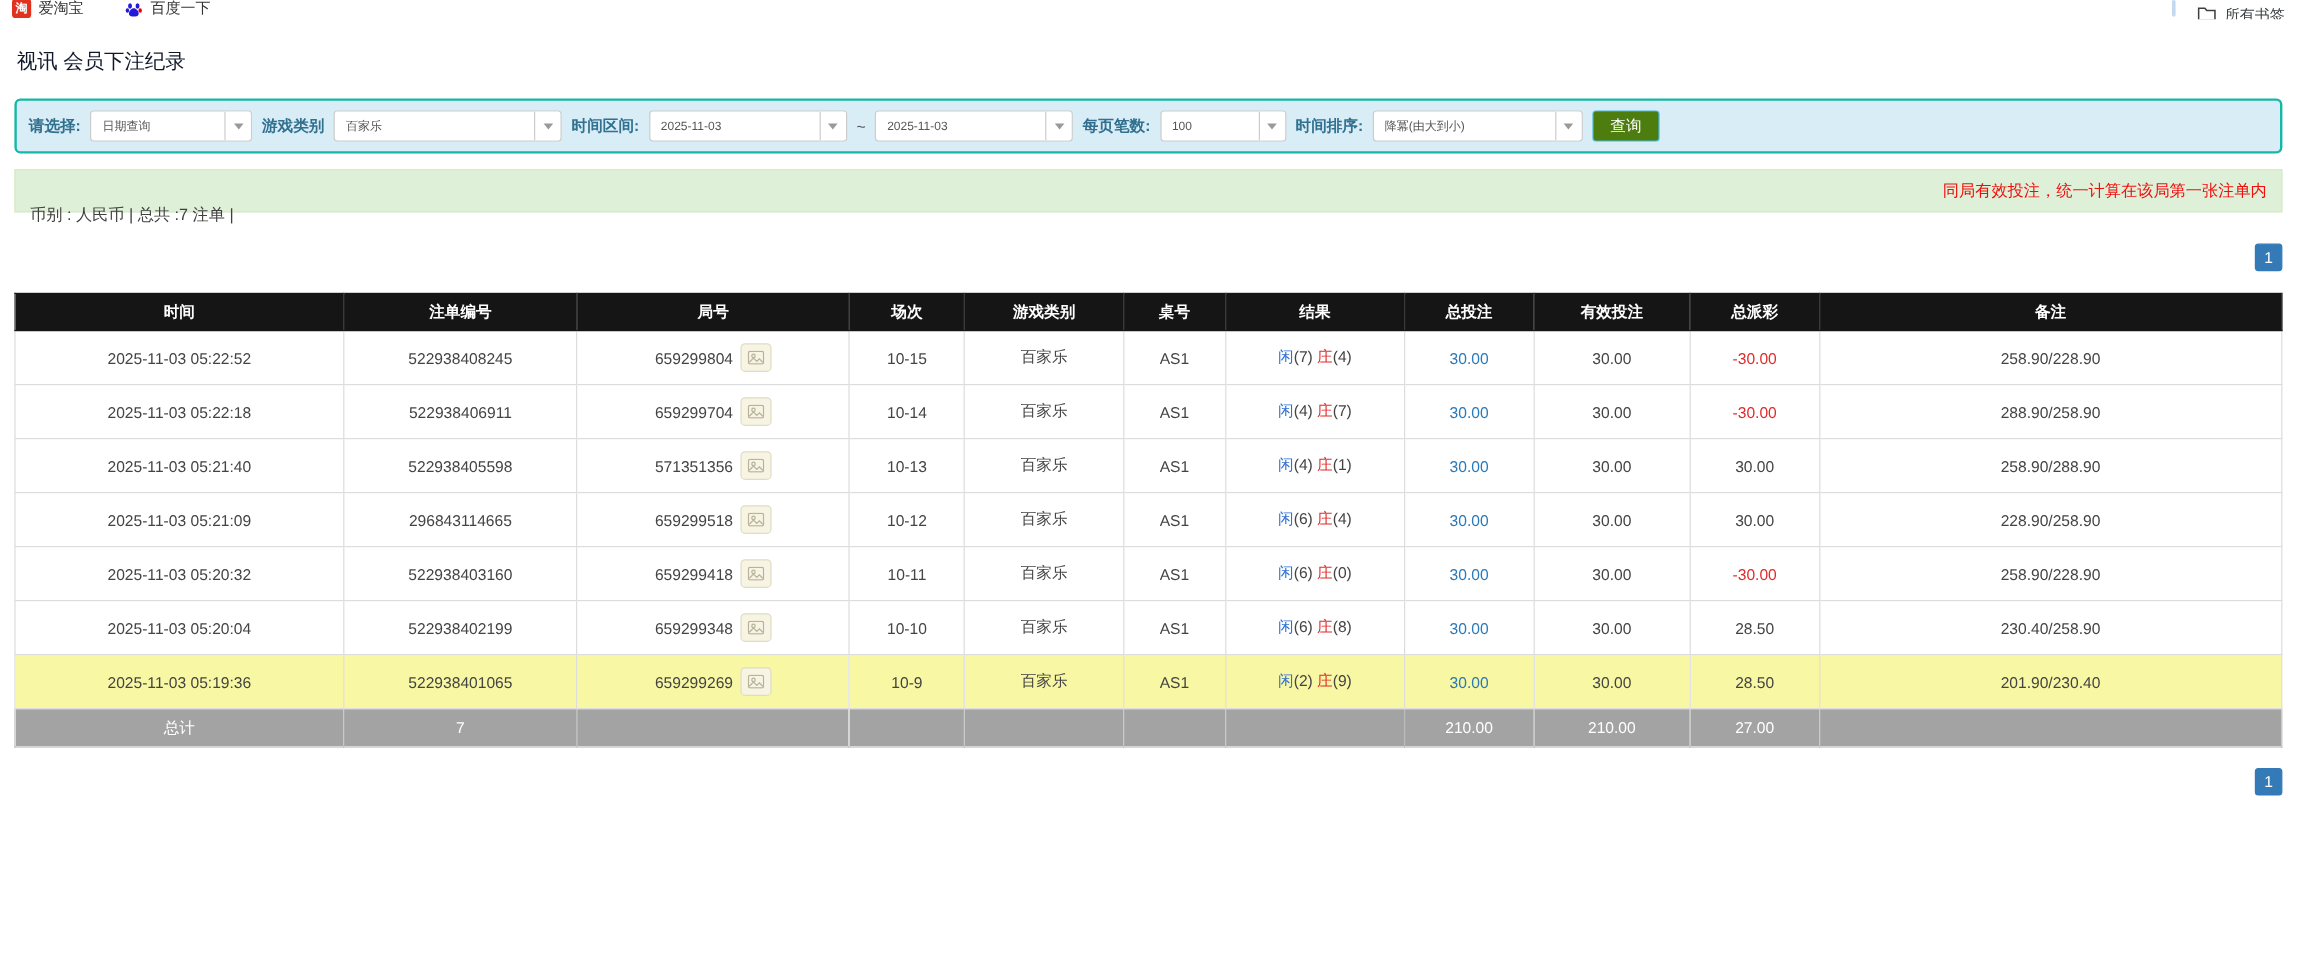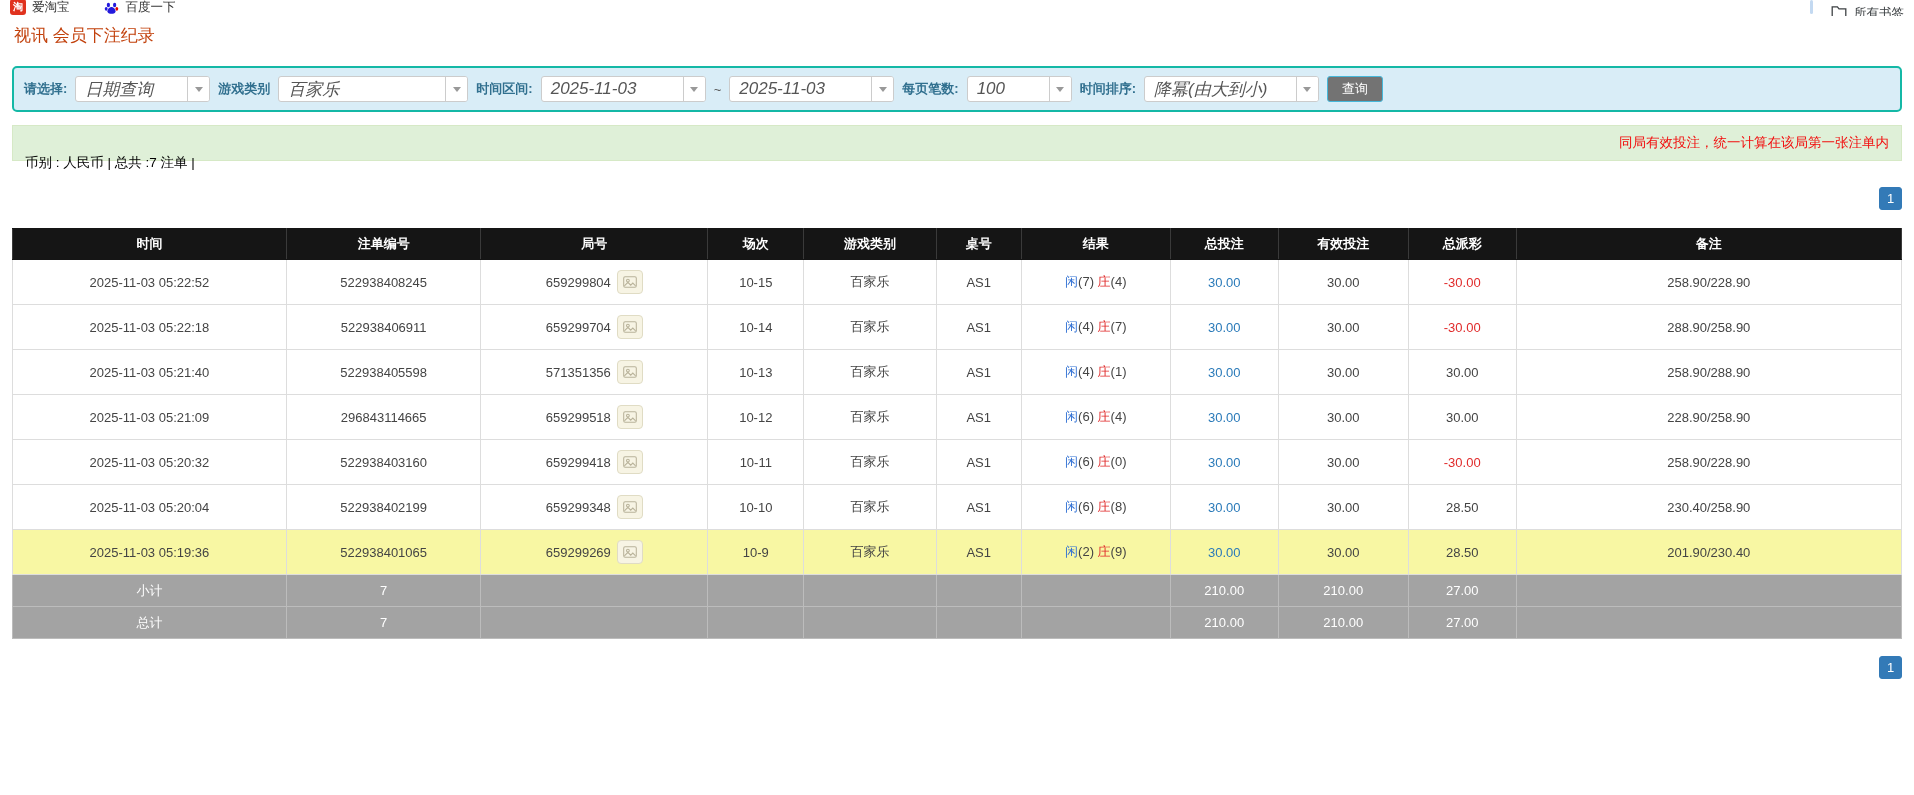--- a/index.html
+++ b/index.html
@@ -13,43 +13,43 @@
   .bm-item { display:flex; align-items:center; gap:6px; margin-right:34px; cursor:pointer; }
   .bm-ico { width:16px; height:16px; border-radius:3px; display:flex; align-items:center;
     justify-content:center; font-size:10px; color:#fff; flex:0 0 auto; }
   .bm-ico.taobao { background:#e0321e; font-weight:bold; }
   .bm-ico.baidu  { background:#fff; }
   .bm-spacer { flex:1; }
   .bm-divider { width:3px; height:14px; border-radius:2px; background:#c3d9f1; margin-right:18px; }
   .bm-right { display:flex; align-items:center; gap:7px; cursor:pointer; color:#3c4043;margin-top:12px; }
 
   
-  .page-title { margin:8px 0 0 14px; font-size:17px; color:#c2410c; }
+  .page-title { margin:24px 0 0 14px; font-size:17px; color:#0f172a; }
 
   
   .filter-panel { margin:19px 12px 0 12px; height:46px; background:#d9edf7;
     border:2px solid #14b8a6; border-radius:5px; display:flex; align-items:center;
     padding:0 10px; gap:8px; white-space:nowrap; }
   .f-label { color:#31708f; font-weight:bold; font-size:13px; }
   .combo { display:flex; align-items:stretch; height:26px; background:#fff;
     border:1px solid #ccc; border-radius:3px; overflow:hidden; cursor:pointer; }
-  .combo .val { display:flex; align-items:center; padding:0 9px; font-size:17px; color:#555;font-style:italic; }
+  .combo .val { display:flex; align-items:center; padding:0 9px; font-size:10px; color:#555; }
   .combo .arr { width:22px; border-left:1px solid #ccc; display:flex; align-items:center;
     justify-content:center; background:#fff; }
   .combo .arr::after { content:""; width:0; height:0; border-left:4px solid transparent;
     border-right:4px solid transparent; border-top:5px solid #999; }
   .tilde { color:#555; font-size:13px; }
-  .btn-query { height:26px; padding:0 14px; background:#737373; border:1px solid #46b8da;
+  .btn-query { height:26px; padding:0 14px; background:#4d7c0f; border:1px solid #46b8da;
     border-radius:3px; color:#fff; font-size:13px; cursor:pointer; }
 
   
   .summary-bar { margin:13px 12px 0 12px; height:36px; background:#dff0d8;
     border:1px solid #d6e9c6; display:flex; align-items:center; justify-content:space-between;
     padding:0 12px; font-size:13.5px; }
-  .summary-left { color:#000000;margin-top:39px; }
+  .summary-left { color:#404040;margin-top:39px; }
   .summary-right { color:#f20d0d; }
 
   
   .pager-row { margin:0 12px; display:flex; justify-content:flex-end; }
   .pager-row.top { margin-top:26px; }
   .pager-row.bottom { margin-top:17px; }
   .page-btn { width:23px; height:23px; background:#337ab7; border:1px solid #337ab7;
     border-radius:3px; color:#fff; font-size:13px; display:flex; align-items:center;
     justify-content:center; cursor:pointer; }
 
@@ -347,43 +347,30 @@
         <td class="">10-9</td>
         <td class="">百家乐</td>
         <td class="">AS1</td>
         <td><span class="res-blue">闲</span><span>(2)</span> <span class="res-red">庄</span><span>(9)</span></td>
         <td><span class="cell-link">30.00</span></td>
         <td class="">30.00</td>
         <td class="">28.50</td>
         <td class="">201.90/230.40</td>
       </tr>
       <tr class="gray">
-        <td class="">小计</td>
+        <td class="">总计</td>
         <td class="">7</td>
         <td class=""></td>
         <td class=""></td>
         <td class=""></td>
         <td class=""></td>
         <td class=""></td>
         <td class="">210.00</td>
         <td class="">210.00</td>
         <td class="">27.00</td>
         <td class=""></td>
       </tr>
-      <tr class="gray">
-        <td class="">总计</td>
-        <td class="">7</td>
-        <td class=""></td>
-        <td class=""></td>
-        <td class=""></td>
-        <td class=""></td>
-        <td class=""></td>
-        <td class="">210.00</td>
-        <td class="">210.00</td>
-        <td class="">27.00</td>
-        <td class=""></td>
-      </tr>
     </tbody>
 </table>
 
 <div class="pager-row bottom">
   <div class="page-btn">1</div>
 </div>
 
 </body></html>

